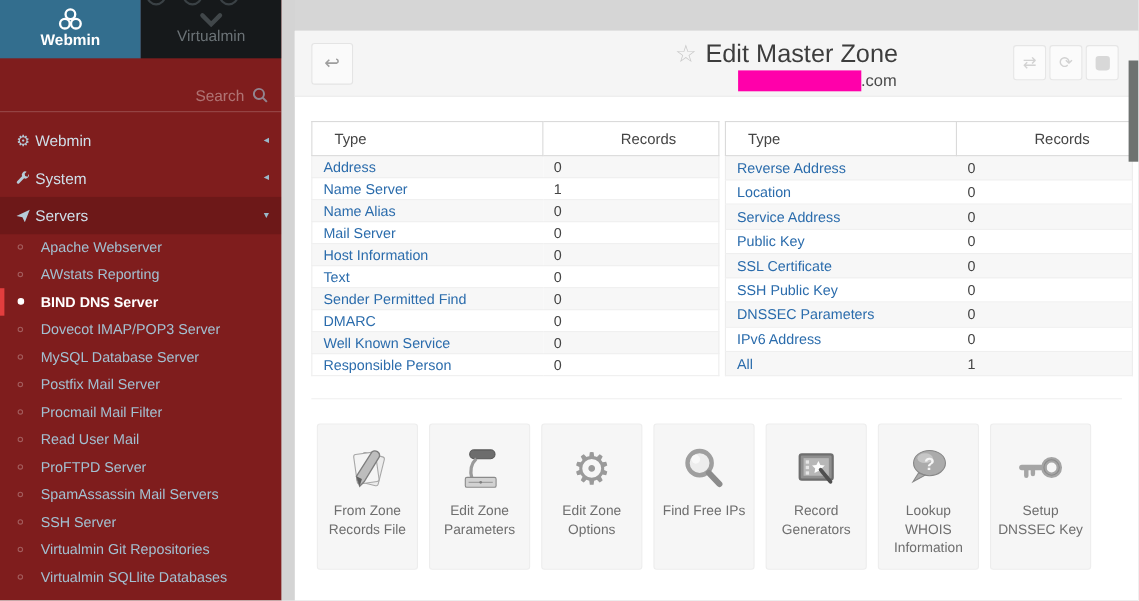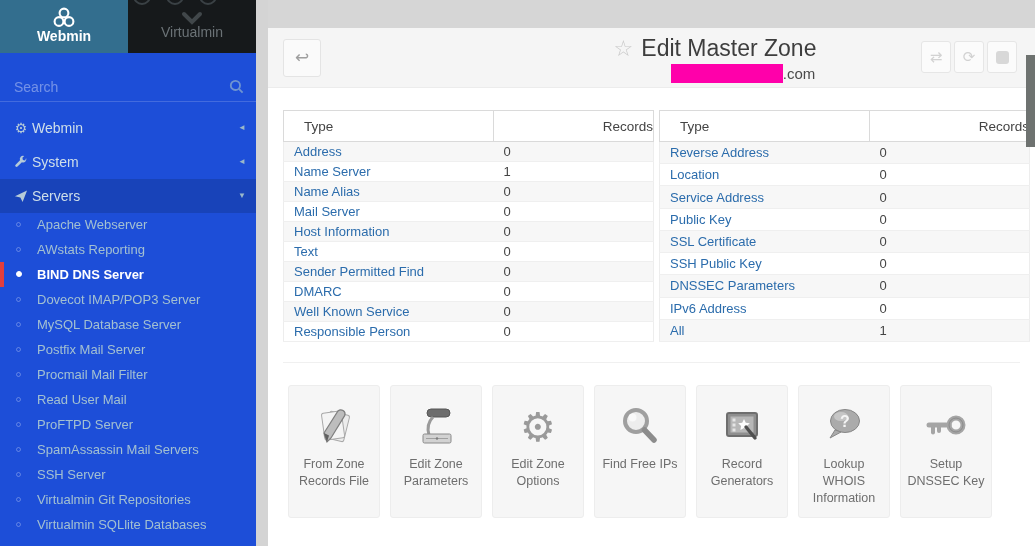--- a/index.html
+++ b/index.html
@@ -5,39 +5,40 @@
   * { margin:0; padding:0; box-sizing:border-box; }
   html,body { width:1035px; height:546px; overflow:hidden; }
   body {
     font-family:"Liberation Sans","DejaVu Sans",sans-serif;
     background:#d6d6d6; position:relative;
   }
 
   
   .sidebar {
     position:absolute; left:0; top:0; width:256px; height:546px;
-    background:#1d4ed8; overflow:hidden;
+    background:#7f1d1d; overflow:hidden;
   }
   .tabs { position:absolute; left:0; top:0; width:256px; height:53px; }
   .tab { position:absolute; top:0; height:53px; width:128px; cursor:pointer; text-align:center; }
   .tab-webmin { left:0; background:#336e8e; color:#fff; }
   .tab-virtualmin { left:128px; background:#16191b; color:#6b7276; }
   .tab .tab-icon { display:block; height:26px; padding-top:5px; }
   .tab .tab-label { display:block; font-size:14px; margin-top:2px; }
   .tab-webmin .tab-label { font-weight:bold; }
   .vm-top-circles { position:absolute; left:0; top:-6px; width:128px; height:16px; }
 
   .search-row {
     position:absolute; left:0; top:72px; width:256px; height:30px;
     border-bottom:1px solid rgba(255,255,255,.17);
   }
   .search-input {
     width:100%; height:100%; background:transparent; border:none; outline:none;
     color:#cfe0ea; font-size:14px; padding:0 34px 0 14px;
     font-family:"Liberation Sans",sans-serif;
+    text-align:right;
   }
   .search-input::placeholder { color:rgba(255,255,255,.38); }
   .search-icon { position:absolute; right:12px; top:7px; opacity:.65; }
 
   .menu { position:absolute; left:0; top:111px; width:256px; }
   .menu-item {
     position:relative; height:34px; line-height:34px; color:#cfdfe9;
     font-size:14px; cursor:pointer; padding-left:32px;
   }
   .menu-item.open { background:rgba(0,0,0,.14); }
@@ -99,21 +100,21 @@
   }
 
   
   .tables-row { position:absolute; left:283px; top:110px; display:flex; gap:5px; }
   table.records { border-collapse:collapse; }
   table.records th {
     height:31px; font-size:13.5px; font-weight:normal; color:#444;
     border:1px solid #dadada; background:#fff;
   }
   th.h-type { width:210px; text-align:left; padding-left:20px; }
-  th.h-records { width:160px; text-align:right; padding-left:32px; }
+  th.h-records { width:160px; text-align:center; padding-left:32px; }
   table.records td { height:20px; font-size:13px; border-bottom:1px solid #efefef; }
   table.records td.t-type { padding-left:10px; border-left:1px solid #ededed; }
   table.records td.t-records { padding-left:10px; color:#444; border-right:1px solid #ededed; }
   table.records tbody tr:nth-child(odd) td { background:#f7f7f7; }
   td.t-type a { color:#2b6cac; text-decoration:none; cursor:pointer; }
 
   .divider { position:absolute; left:283px; top:362px; width:737px; height:1px; background:#f0f0f0; }
 
   
   .cards { position:absolute; left:288px; top:385px; display:flex; gap:10px; }

